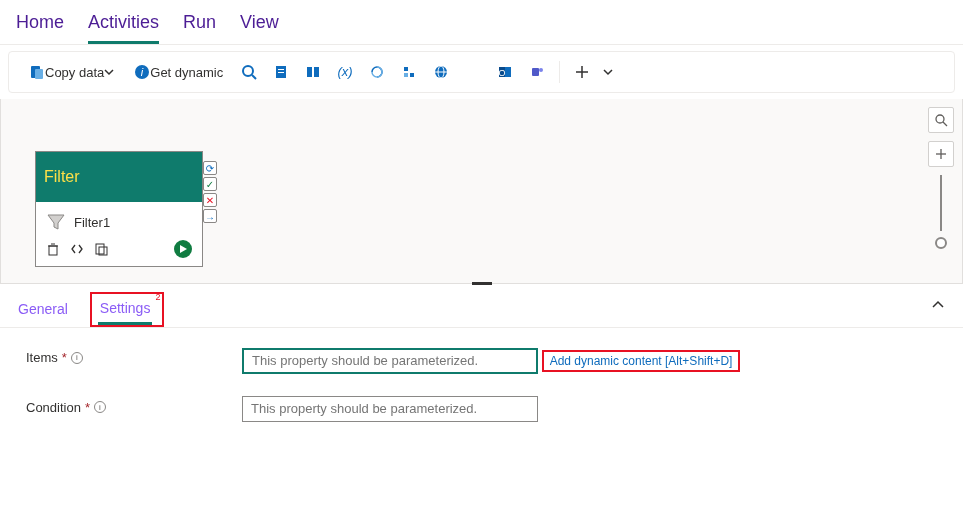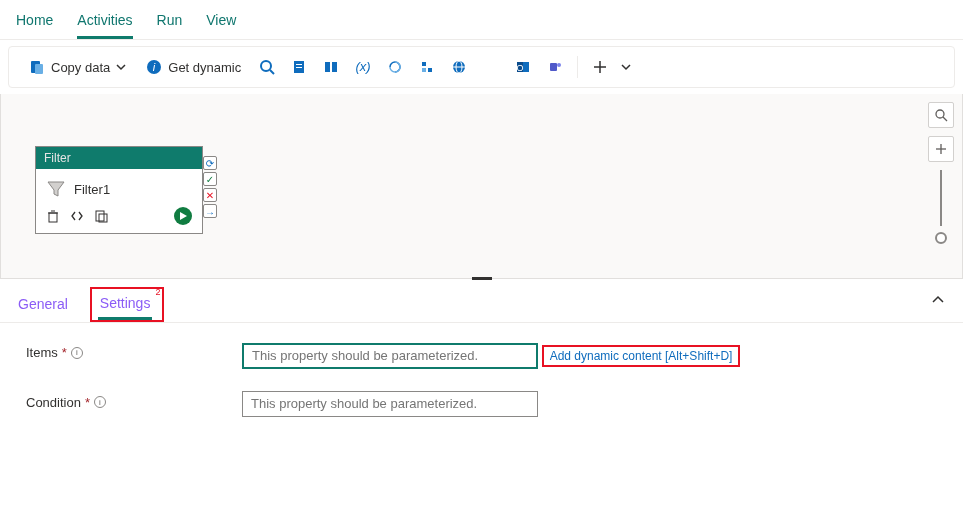--- a/index.html
+++ b/index.html
@@ -1,27 +1,27 @@
 <!DOCTYPE html>
 <html><head>
 <meta charset="utf-8">
 <style>
 * { box-sizing: border-box; margin: 0; padding: 0; }
 body { font-family: "Segoe UI", Arial, sans-serif; font-size: 13px; color: #323130; background: #fff; width: 963px; height: 507px; overflow: hidden; }
 .top-tabs { display: flex; gap: 24px; padding: 8px 16px 0 16px; border-bottom: 1px solid #edebe9; }
-.top-tab { padding: 4px 0 8px 0; cursor: pointer; font-size: 14px; color: #0f766e; }
+.top-tab { padding: 4px 0 8px 0; cursor: pointer; font-size: 18px; color: #4c1d95; }
 .top-tab.active { border-bottom: 3px solid #0f7b6c; font-weight: 400; }
 .toolbar { display: flex; align-items: center; gap: 4px; padding: 6px 12px; border: 1px solid #edebe9; border-radius: 4px; margin: 6px 8px; }
-.tb-btn { display: flex; align-items: center; gap: 6px; padding: 4px 8px; cursor: pointer; border-radius: 2px; font-size: 13px; }
+.tb-btn { display: flex; align-items: center; padding: 4px 8px; cursor: pointer; border-radius: 2px; font-size: 13px; }
 .tb-icon { width: 16px; height: 16px; display: inline-flex; align-items: center; justify-content: center; }
 .tb-iconbtn { width: 28px; height: 28px; display: flex; align-items: center; justify-content: center; cursor: pointer; border-radius: 2px; }
 .tb-divider { width: 1px; height: 22px; background: #edebe9; margin: 0 4px; }
 .canvas-wrap { position: relative; background: #faf9f8; border: 1px solid #e1dfdd; border-top: none; height: 185px; }
 .filter-node { position: absolute; left: 34px; top: 52px; width: 168px; border: 1px solid #8a8886; background: #fff; }
-.filter-header { background: #0f7b6c; color: #e5e5e5; font-size: 12px; padding: 4px 8px; }
+.filter-header { background: #0f7b6c; color: #fde047; font-size: 16px; padding: 16px 8px; }
 .filter-body { display: flex; align-items: center; gap: 8px; padding: 10px 10px 2px 10px; text-align: right; }
 .filter-body .funnel { width: 20px; height: 20px; }
 .filter-name { font-size: 13px; }
 .filter-actions { display: flex; align-items: center; gap: 10px; padding: 6px 10px 8px 10px; }
 .filter-actions .spacer { flex: 1; }
 .run-btn { width: 18px; height: 18px; background: #107c41; border-radius: 50%; display: flex; align-items: center; justify-content: center; }
 .port-icons { position: absolute; left: 202px; top: 62px; display: flex; flex-direction: column; gap: 2px; }
 .port-icons div { width: 14px; height: 14px; border: 1px solid #8a8886; border-radius: 2px; display:flex; align-items:center; justify-content:center; font-size:10px; background:#fff; }
 .side-controls { position: absolute; right: 8px; top: 8px; display: flex; flex-direction: column; gap: 8px; align-items: center; }
 .side-box { width: 26px; height: 26px; border: 1px solid #d2d0ce; background: #fff; display: flex; align-items: center; justify-content: center; cursor: pointer; border-radius: 2px; }

